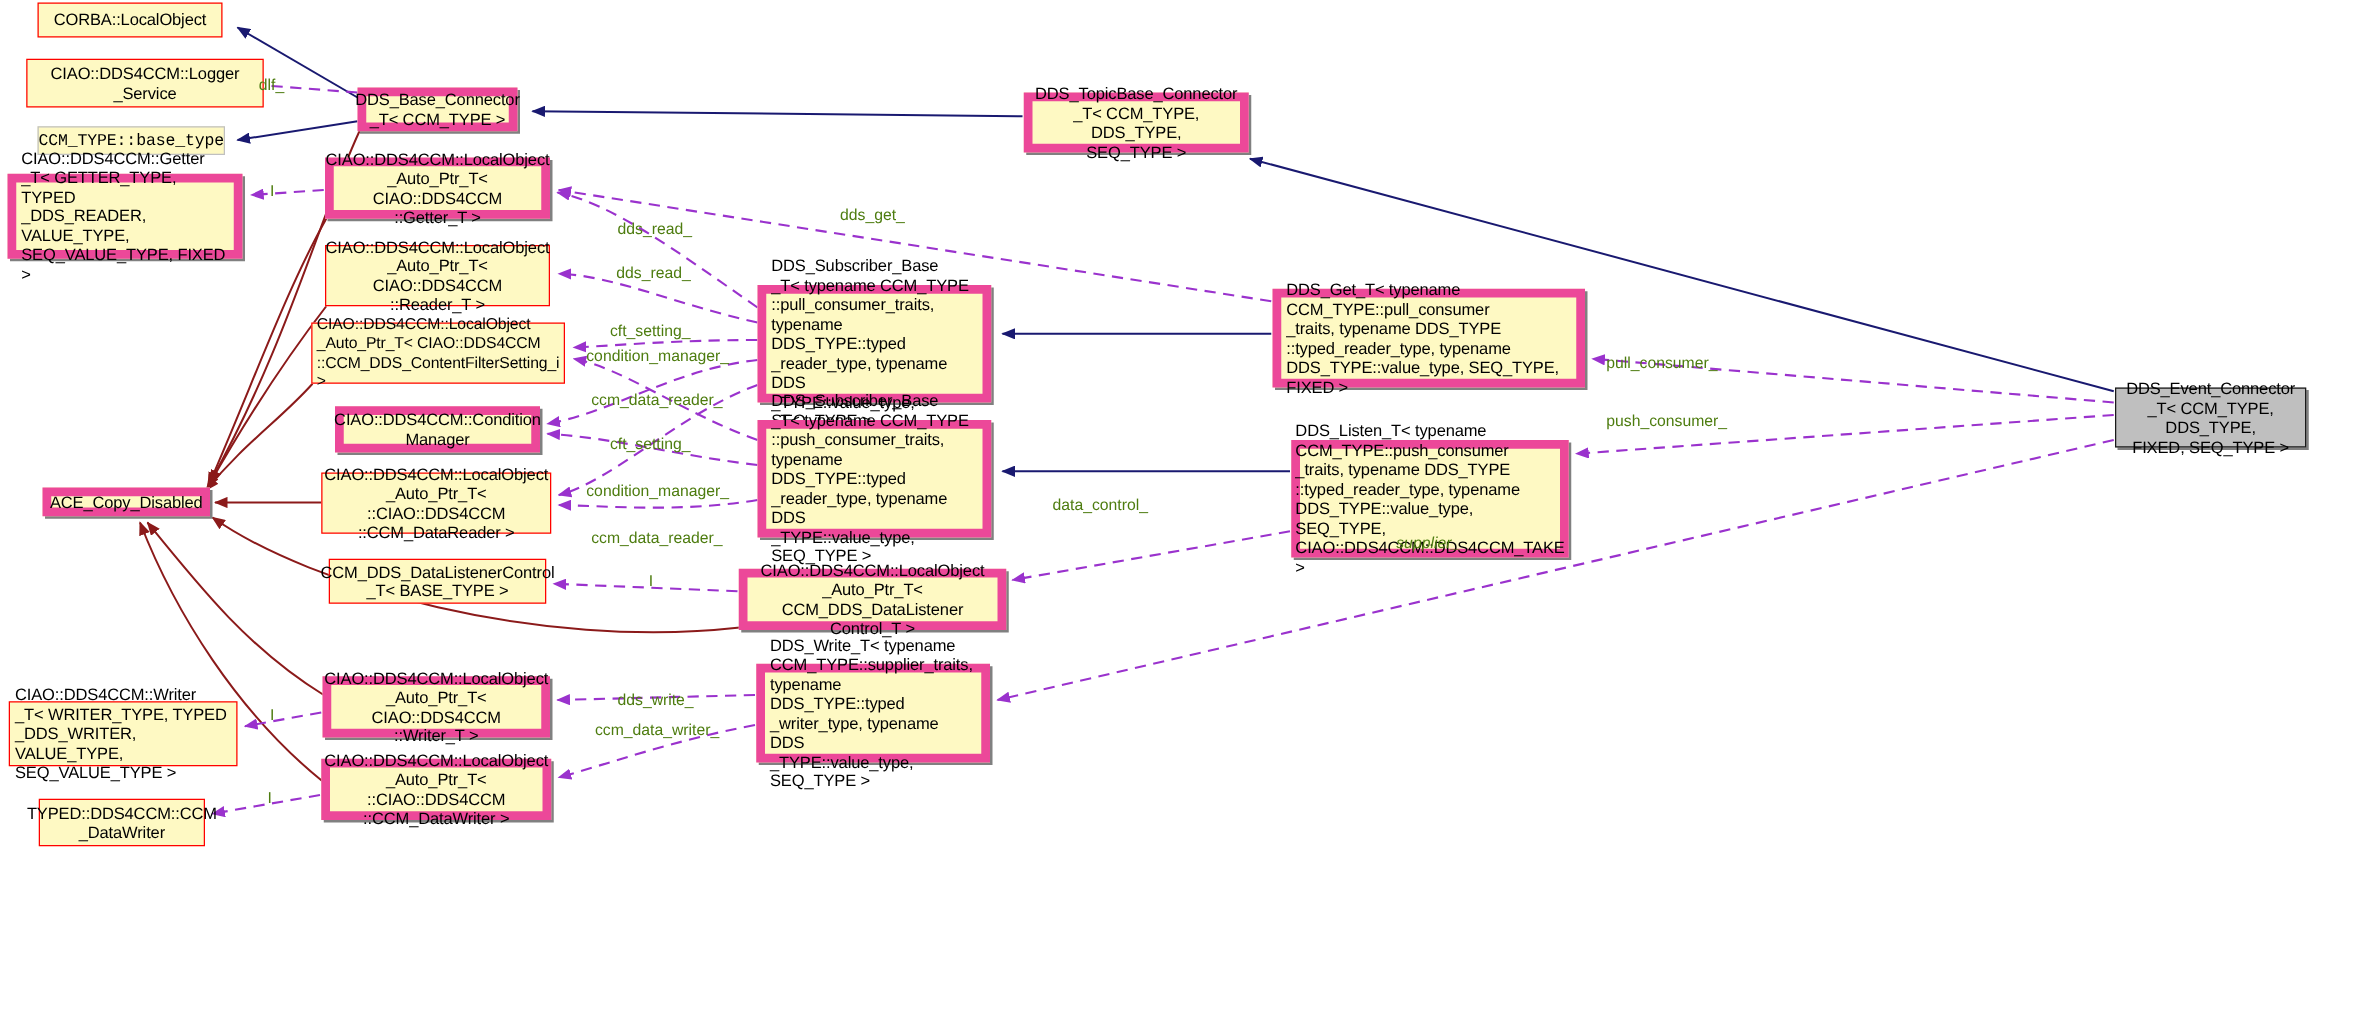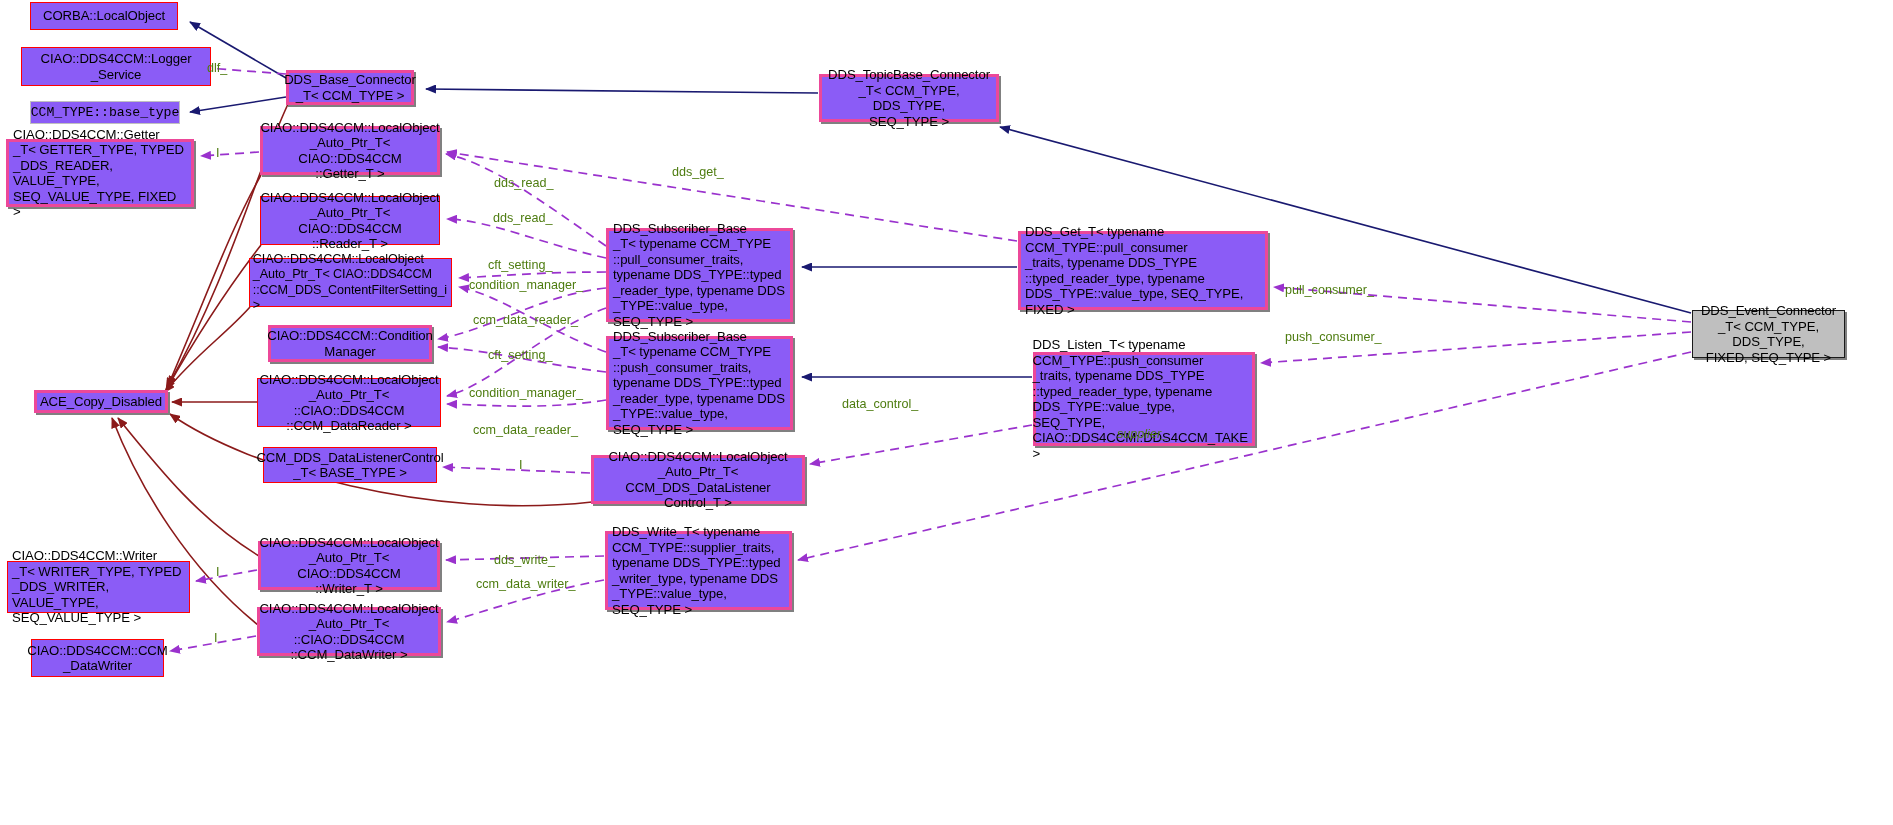--- a/index.html
+++ b/index.html
@@ -22,47 +22,47 @@
     width: 1893px;
     height: 825px;
   }
   .node {
     position: absolute;
     box-sizing: border-box;
     display: flex;
     align-items: center;
     justify-content: center;
     text-align: center;
-    background: #8b5cf6;
+    background: #fef9c3;
     color: #000000;
     font-size: 13.2px;
     line-height: 15.5px;
     letter-spacing: -0.1px;
     white-space: pre-line;
     padding: 2px 4px;
   }
   .node.black {
-    border: 3px solid #ec4899;
+    border: 7px solid #ec4899;
     box-shadow: 2px 2px 0 0 #808080;
   }
   .node.red {
     border: 1px solid #ff0000;
   }
   .node.gray {
     border: 1px solid #c0c0c0;
     font-family: Liberation Mono, monospace;
   }
   .node.current {
     border: 1px solid #1a1a1a;
     background: #bfbfbf;
     box-shadow: 2px 2px 0 0 #808080;
   }
   .node.left-align {
     text-align: left;
-    justify-content: flex-end;
+    justify-content: center;
   }
   .edge-label {
     position: absolute;
     font-size: 12.6px;
     line-height: 14px;
     color: #4d7c0f;
     white-space: nowrap;
     background: transparent;
     text-align: right;
   }
@@ -211,21 +211,21 @@
 SEQ_VALUE_TYPE &gt;</span>
   </div>
 
   <div class="node black" style="left:257px; top:607px; width:184px; height:49px;">
     <span>CIAO::DDS4CCM::LocalObject
 _Auto_Ptr_T&lt; ::CIAO::DDS4CCM
 ::CCM_DataWriter &gt;</span>
   </div>
 
   <div class="node red" style="left:31px; top:639px; width:133px; height:38px;">
-    <span>CIAO::DDS4CCM::CCM
+    <span>TYPED::DDS4CCM::CCM
 _DataWriter</span>
   </div>
 
   <div class="node black" style="left:819px; top:74px; width:180px; height:48px;">
     <span>DDS_TopicBase_Connector
 _T&lt; CCM_TYPE, DDS_TYPE,
 SEQ_TYPE &gt;</span>
   </div>
 
   <div class="node black left-align" style="left:606px; top:228px; width:187px; height:94px;">

